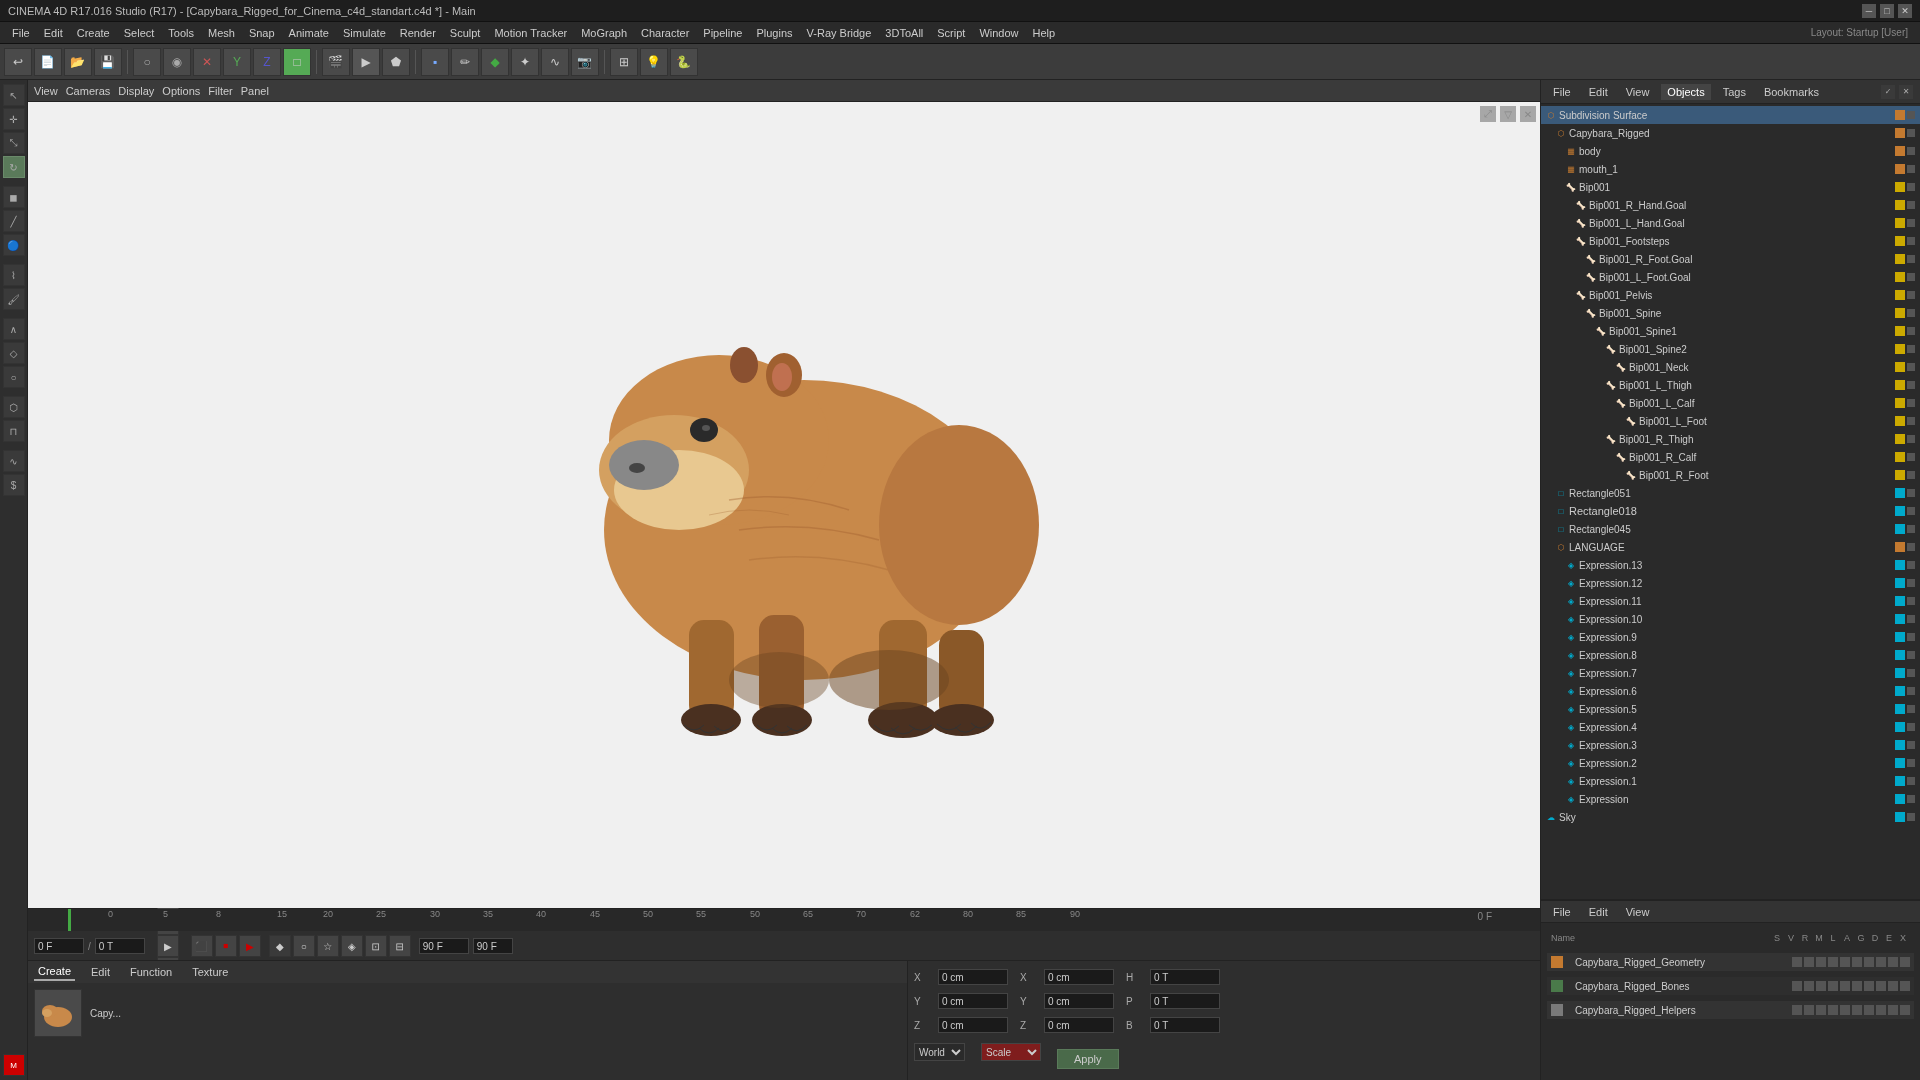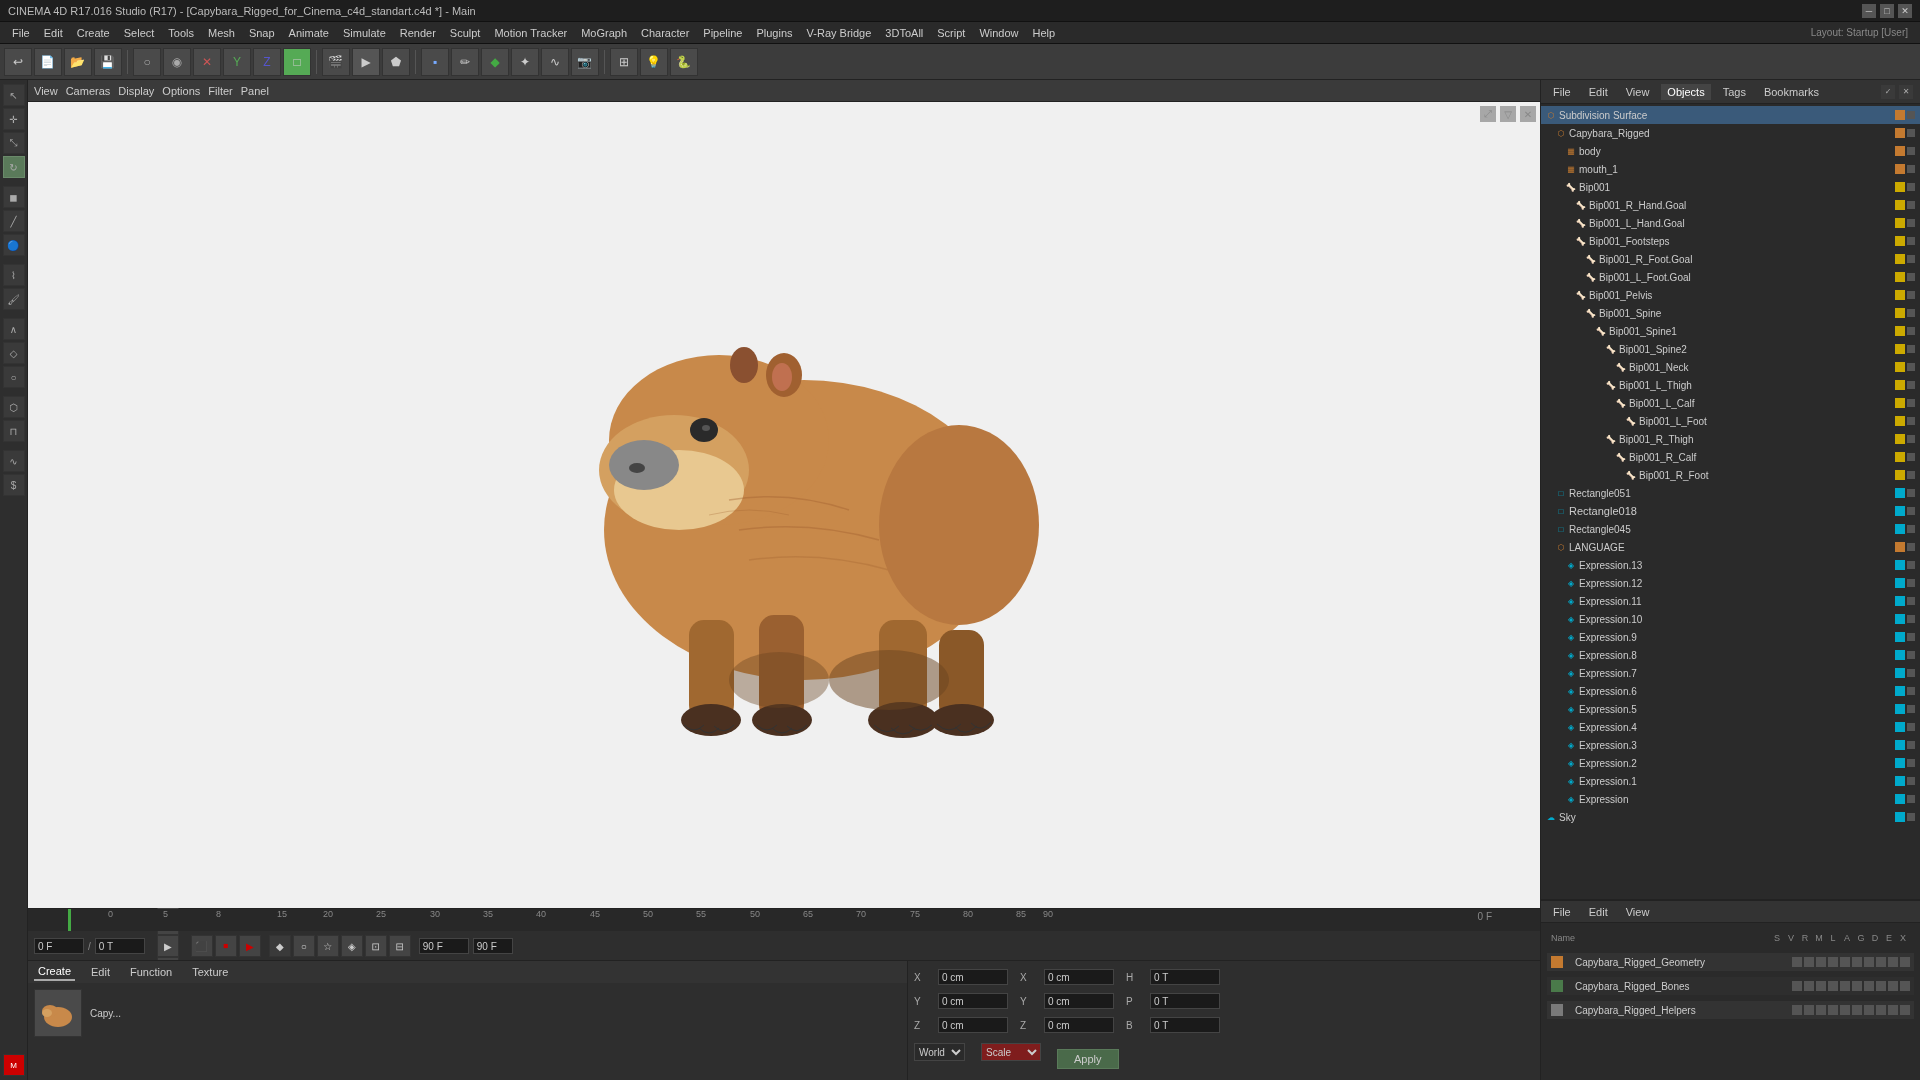--- a/index.html
+++ b/index.html
@@ -533,24 +533,24 @@
           <span class="ruler-tick" style="left:308px;">25</span>
           <span class="ruler-tick" style="left:362px;">30</span>
           <span class="ruler-tick" style="left:415px;">35</span>
           <span class="ruler-tick" style="left:468px;">40</span>
           <span class="ruler-tick" style="left:522px;">45</span>
           <span class="ruler-tick" style="left:575px;">50</span>
           <span class="ruler-tick" style="left:628px;">55</span>
           <span class="ruler-tick" style="left:682px;">50</span>
           <span class="ruler-tick" style="left:735px;">65</span>
           <span class="ruler-tick" style="left:788px;">70</span>
-          <span class="ruler-tick" style="left:842px;">75</span>
+          <span class="ruler-tick" style="left:842px;">62</span>
           <span class="ruler-tick" style="left:895px;">80</span>
           <span class="ruler-tick" style="left:948px;">85</span>
-          <span class="ruler-tick" style="left:975px;">90</span>
+          <span class="ruler-tick" style="left:1002px;">90</span>
           <span style="position:absolute; right:8px; top:2px; font-size:10px; color:#888;">0 F</span>
         </div>
       </div>
       <div id="timeline-bar">
         <input class="frame-input" type="text" value="0 F" style="">
         <span style="color:#888; font-size:10px;">/</span>
         <input class="frame-input" type="text" value="0 T" style="">
         <div style="margin-left:8px;">
           <div class="play-btn">⏮</div>
           <div class="play-btn">◀</div>

